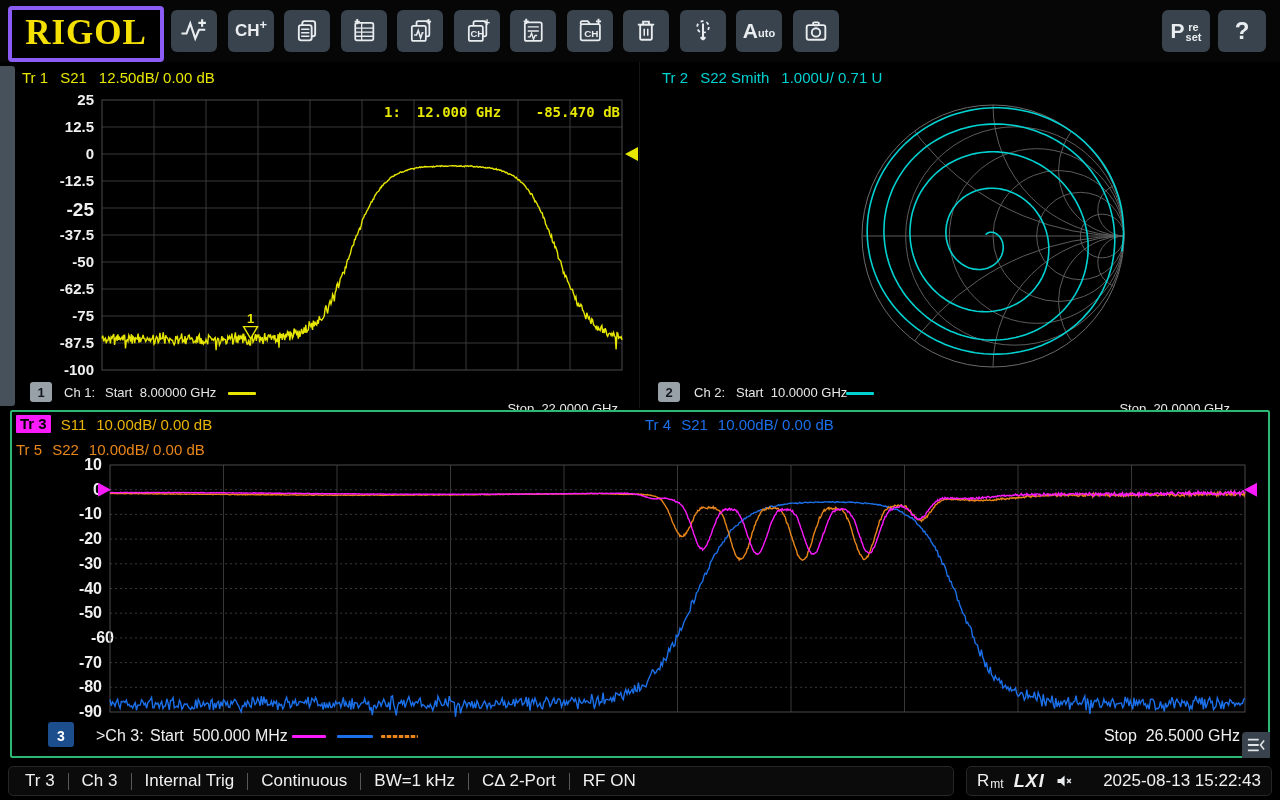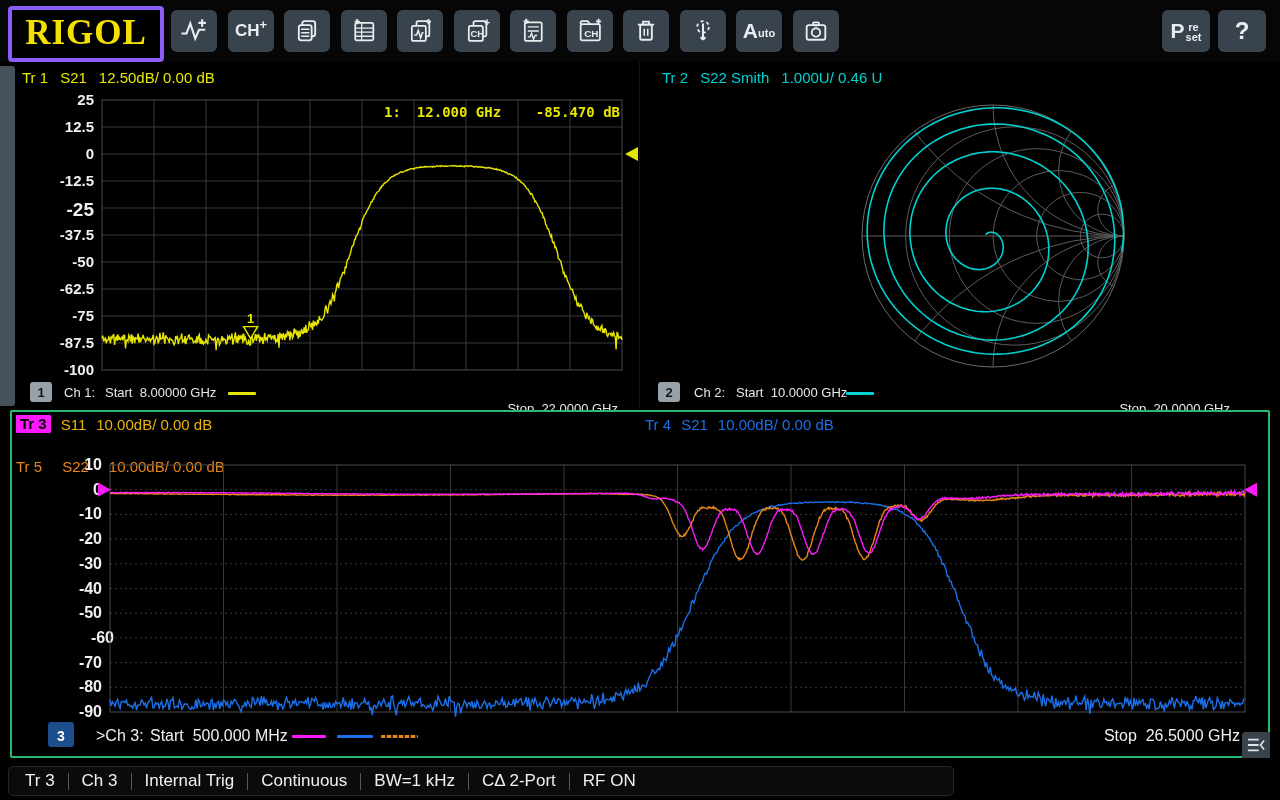--- a/index.html
+++ b/index.html
@@ -42,21 +42,21 @@
          text-align:center;line-height:20px;font-weight:bold;font-size:13px;}
   .swatch{display:inline-block;height:3px;border-radius:1px;top:10px !important;}
   .sw-y{background:#e6e600;width:28px;} .sw-c{background:#00d2d2;width:28px;}
   .sw-m{background:#fb1afb;width:34px;} .sw-b{background:#1b6fe8;width:36px;}
   .sw-o{width:37px;background:repeating-linear-gradient(90deg,#e8861a 0 4px,rgba(232,134,26,.25) 4px 6px);}
   .stoplbl{right:0;margin-top:16px;}
   
   .panel3{position:absolute;left:10px;top:410px;width:1260px;height:348px;box-sizing:border-box;
           border:2px solid #2ab873;border-radius:2px;background:#000;}
   .trrow{position:absolute;height:18px;display:flex;gap:10px;font-size:15px;align-items:center;white-space:pre;}
-  .tr3row{left:16px;top:415px;} .tr5row{left:16px;top:457px;gap:20px;} .tr4row{left:645px;top:415px;}
+  .tr3row{left:16px;top:415px;} .tr5row{left:16px;top:440px;} .tr4row{left:645px;top:415px;}
   .trbadge{background:#fb1afb;color:#000;font-weight:bold;padding:0 4px;border-radius:1px;height:18px;line-height:18px;}
   .foot3{left:30px;top:722px;width:1214px;height:28px;position:absolute;color:#efefef;font-size:16px;white-space:pre;}
   .foot3 span{position:absolute;top:0;line-height:28px;}
   .badge3{display:inline-block;width:26px;height:25px;border-radius:3px;background:#1c4d8c;color:#fff;
           text-align:center;line-height:25px;font-weight:bold;font-size:14px;}
   .foot3 .swatch{top:13px !important;}
   .menu-btn{position:absolute;left:1242px;top:732px;width:28px;height:26px;background:#39434d;border:none;
             border-radius:4px 0 2px 0;display:flex;align-items:center;justify-content:center;padding:0;cursor:pointer;}
   
   .sbar-left{position:absolute;left:8px;top:766px;width:946px;height:30px;background:#0b0b0b;border:1px solid #262626;
@@ -187,21 +187,21 @@
 
   <div class="hdr hdr1">
     <span class="c-y">Tr 1</span>
     <span class="c-y">S21</span>
     <span class="c-y">12.50dB/ 0.00 dB</span>
   </div>
 
   <div class="hdr hdr2">
     <span class="c-c">Tr 2</span>
     <span class="c-c">S22 Smith</span>
-    <span class="c-c">1.000U/ 0.46 U</span>
+    <span class="c-c">1.000U/ 0.71 U</span>
   </div>
 
   <div id="c1y">
       <div class="ylab" style="top: 91px; left: 16px; width: 78px; font-size: 15px;">25</div>
       <div class="ylab" style="top: 118px; left: 16px; width: 78px; font-size: 15px;">12.5</div>
       <div class="ylab" style="top: 145px; left: 16px; width: 78px; font-size: 15px;">0</div>
       <div class="ylab" style="top: 172px; left: 16px; width: 78px; font-size: 15px;">-12.5</div>
       <div class="ylab" style="top: 199px; left: 16px; width: 78px; font-size: 19px;">-25</div>
       <div class="ylab" style="top: 226px; left: 16px; width: 78px; font-size: 15px;">-37.5</div>
       <div class="ylab" style="top: 253px; left: 16px; width: 78px; font-size: 15px;">-50</div>
@@ -370,14 +370,23 @@
       <span class="ssep"></span>
     <span class="sitem">Continuous</span>
       <span class="ssep"></span>
     <span class="sitem">BW=1 kHz</span>
       <span class="ssep"></span>
     <span class="sitem">CΔ 2-Port</span>
       <span class="ssep"></span>
     <span class="sitem">RF ON</span>
   </div>
 
+  <div class="sbar-right">
+    <span><span>R</span><span class="rmt-small">mt</span></span>
+    <span class="lxi">LXI</span>
+    <svg width="20" height="20" viewBox="0 0 24 24" fill="#e9edf0" stroke="none">
+      <path d="M3 9.5 H7 L11.5 5.5 V18.5 L7 14.5 H3 Z"></path>
+      <path d="M14.5 9.5 L19 14.5 M19 9.5 L14.5 14.5" stroke="#e9edf0" stroke-width="1.7"></path>
+    </svg>
+    <span class="stime">2025-08-13 15:22:43</span>
+  </div>
 
 </div>
 
 </body></html>

